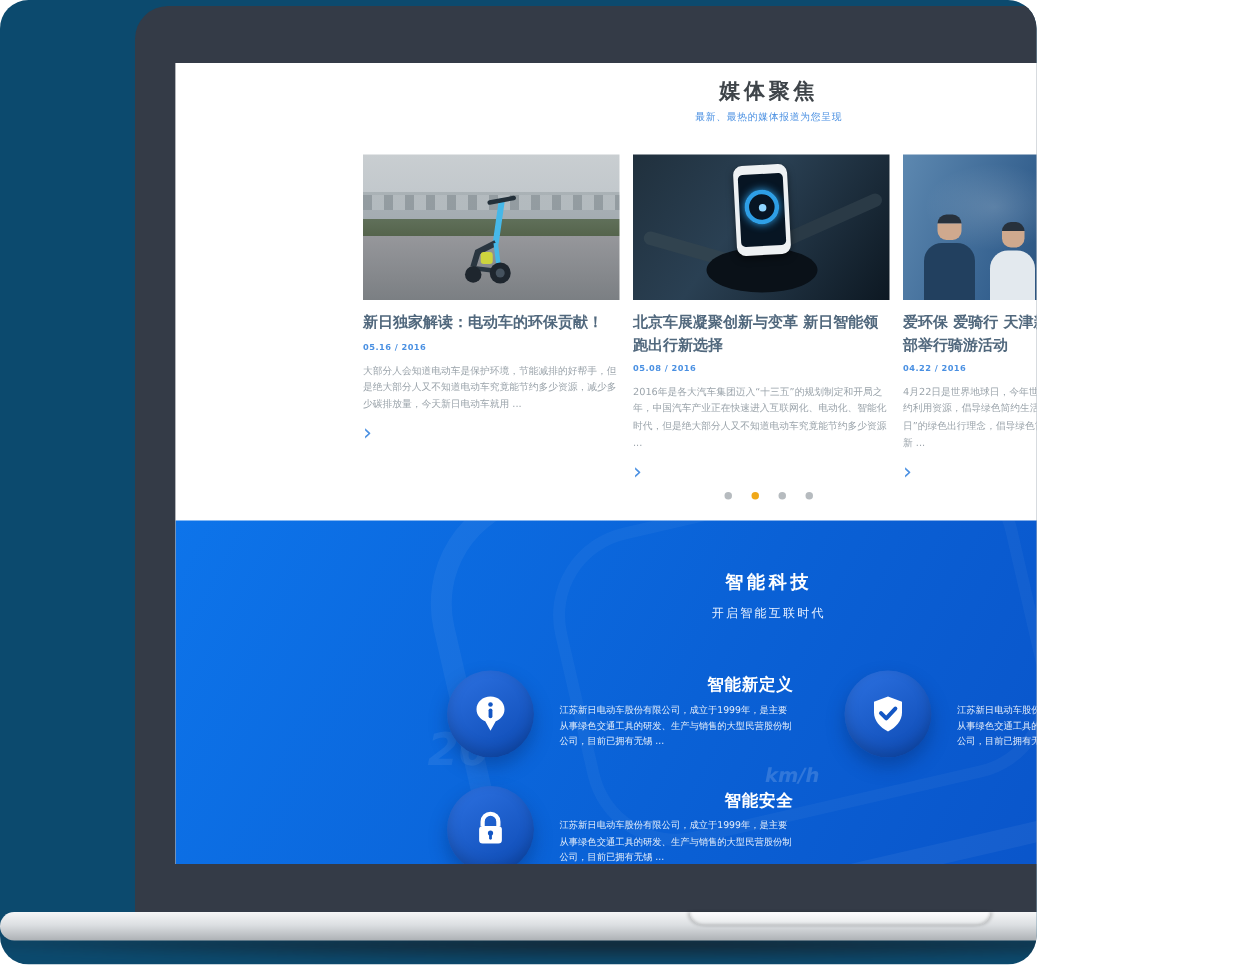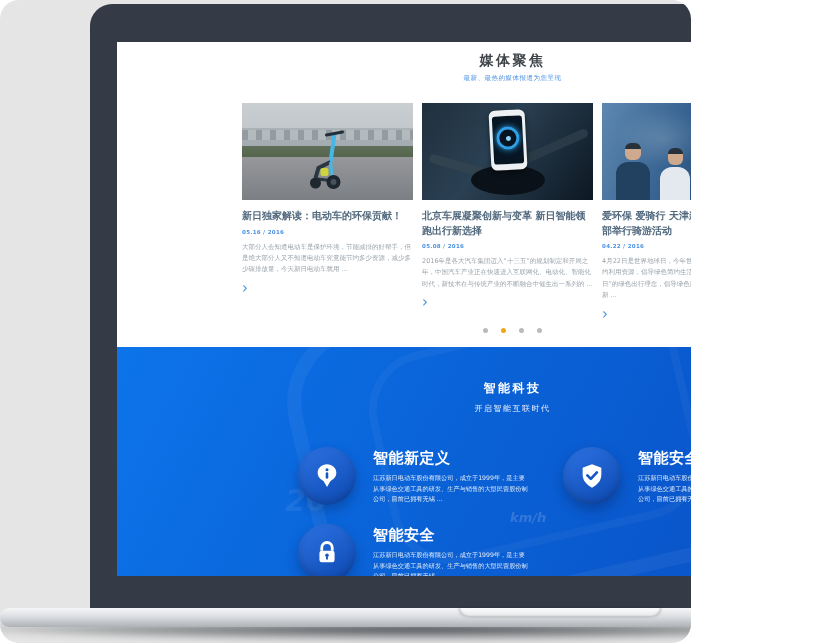--- a/index.html
+++ b/index.html
@@ -1,16 +1,16 @@
 <!DOCTYPE html>
 <html><head>
 <meta charset="utf-8">
 <style>
   html,body{margin:0;padding:0;}
-  .stage{position:relative;width:691px;height:643px;background:#e5e5e5;overflow:hidden;
+  .stage{position:relative;width:691px;height:643px;background:#0c4a6e;overflow:hidden;
          font-family:"DejaVu Sans","Liberation Sans",sans-serif;border-radius:19px;}
   
   .laptop-frame{position:absolute;left:90px;top:4px;width:845px;height:604px;
                 background:#343b47;border-radius:22px 22px 0 0;}
   .screen{position:absolute;left:27px;top:38px;width:791px;height:534px;background:#fff;overflow:hidden;}
   .laptop-base{position:absolute;left:0;top:608px;width:835px;height:19px;
                background:linear-gradient(#f5f6f7,#dcdfe2 45%,#adb1b5);
                border-radius:19px 0 0 19px;z-index:3;}
   .base-notch{position:absolute;left:460px;top:0;width:200px;height:9px;border-radius:0 0 9px 9px;
               background:linear-gradient(#fdfdfe,#e4e7e9);
@@ -75,21 +75,21 @@
   .smart-title{margin:0;padding-top:33px;text-align:center;font-size:12px;letter-spacing:2.5px;font-weight:bold;}
   .smart-sub{margin:6px 0 0;text-align:center;font-size:8px;letter-spacing:1.5px;color:#eaf2ff;}
   .features{position:absolute;left:181px;top:100px;display:grid;
         grid-template-columns:265px 250px;grid-row-gap:19px;}
   .feature{display:flex;gap:17px;align-items:flex-start;}
   .f-icon{flex:none;width:58px;height:58px;border-radius:50%;
         background:linear-gradient(150deg,#2d72e2,#0c49b2);
         box-shadow:0 6px 12px rgba(6,35,92,.35),inset 0 -4px 9px rgba(0,0,0,.18);
         display:flex;align-items:center;justify-content:center;}
   .f-text{width:156px;}
-  .f-text h3{margin:2px 0 0;font-size:15px;font-weight:bold;letter-spacing:.5px;}
+  .f-text h3{margin:2px 0 0;font-size:11px;font-weight:bold;letter-spacing:.5px;text-align:right;}
   .f-text p{margin:5px 0 0;font-size:6.2px;line-height:1.7;color:rgba(255,255,255,.88);}
 </style>
 </head>
 <body>
 
 <div class="stage">
 
   <div class="laptop-frame">
     <div class="screen">
 
@@ -126,21 +126,21 @@
               <div class="bar-r"></div>
               <div class="console"></div>
               <div class="phone">
                 <div class="pscreen">
                   <div class="gauge"></div>
                 </div>
               </div>
             </div>
             <h3>北京车展凝聚创新与变革 新日智能领跑出行新选择</h3>
             <div class="date">05.08 / 2016</div>
-            <p class="excerpt">2016年是各大汽车集团迈入“十三五”的规划制定和开局之年，中国汽车产业正在快速进入互联网化、电动化、智能化时代，新技术在与传统产业的不断融合中催生出一系列的 ...</p>
+            <p class="excerpt">2016年是各大汽车集团迈入“十三五”的规划制定和开局之年，中国汽车产业正在快速进入互联网化、电动化、智能化时代，但是绝大部分人又不知道电动车究竟能节约多少资源 ...</p>
             <span class="arrow">›</span>
           </article>
 
           <article class="card">
             <div class="card-img img-people">
               <div class="glow"></div>
               <div class="person" style="left:14px;width:34px;">
                 <div class="hair" style="width:16px;margin:0 auto;"></div>
                 <div class="face" style="width:16px;margin:0 auto;"></div>
                 <div class="torso" style="width:34px;height:38px;background:#22405f;"></div>

